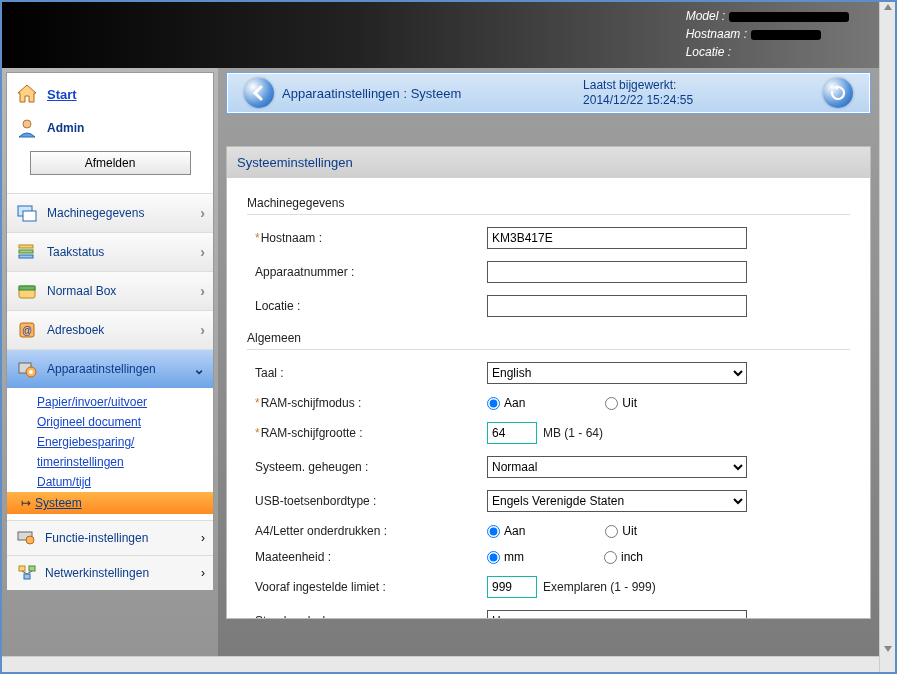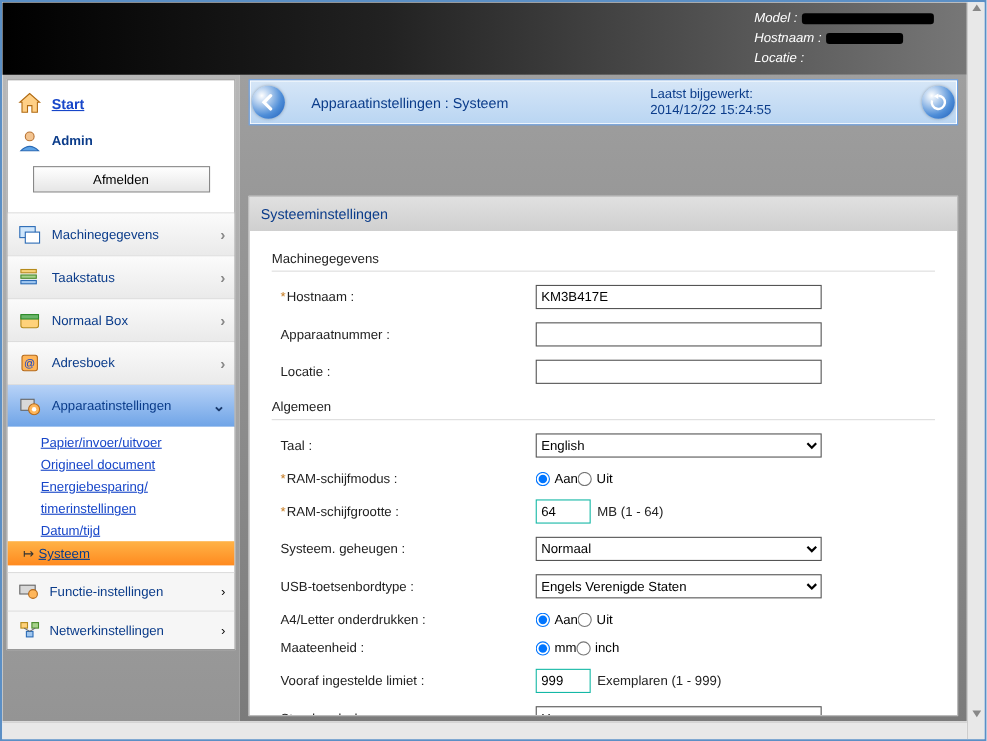--- a/index.html
+++ b/index.html
@@ -28,37 +28,37 @@
 .nav-item .chev { color:#888; font-weight:bold; font-size:14px;}
 .nav-item.active { background: linear-gradient(#b7d2f7,#6fa4e7);}
 .nav-item.active .chev { color:#1a3a6c;}
 .sub-list { background:#fff; padding:4px 8px 6px 30px;}
 .sub-list a { display:block; color:#1746c9; text-decoration:underline; line-height:20px; cursor:pointer;}
 .sub-sel { display:flex; align-items:center; gap:4px; background: linear-gradient(#ffb347,#ff8a1f); margin:0 -8px 0 -30px; padding:4px 6px 4px 14px; color:#0b3c8a;}
 .sub-sel .arrow { color:#333;}
 .nav-item-small { display:flex; align-items:center; justify-content:space-between; padding:6px 8px; border-top:1px solid #ddd; background:#f6f6f6; cursor:pointer;}
 .nav-item-small .lbl { display:flex; align-items:center; gap:6px; color:#0b3c8a; font-size:12px;}
 .content { flex:1; background: linear-gradient(to bottom,#9f9f9f,#7b7b7b); padding:4px 8px; overflow:hidden;}
-.topbar { height:42px; background: linear-gradient(#d6e6f7,#b9d5f2); border:1px solid #6fa4e7; display:flex; align-items:center; padding:0 2px; gap:24px; box-shadow: inset 0 0 0 1px #fff;}
+.topbar { height:42px; background: linear-gradient(#d6e6f7,#b9d5f2); border:1px solid #6fa4e7; display:flex; align-items:center; padding:0 17px; gap:8px; box-shadow: inset 0 0 0 1px #fff;}
 .back-btn { width:30px; height:30px; border-radius:50%; background: radial-gradient(circle at 30% 30%, #fff,#4f8ed8 60%,#1a5bb8); display:flex; align-items:center; justify-content:center; color:#fff; font-size:16px; cursor:pointer; box-shadow:0 0 3px rgba(0,0,0,.3);}
 .refresh-btn { width:30px; height:30px; border-radius:50%; background: radial-gradient(circle at 30% 30%, #fff,#4f8ed8 60%,#1a5bb8); display:flex; align-items:center; justify-content:center; color:#fff; font-size:18px; cursor:pointer; margin-left:auto; box-shadow:0 0 3px rgba(0,0,0,.3);}
 .breadcrumb { color:#0b3c8a; font-size:13px; flex:0 0 auto;}
 .updated { color:#0b3c8a; font-size:12px; line-height:15px; text-align:left; margin-left:auto; margin-right:8px;}
-.form-panel { background:#fff; margin-top:64px; border:1px solid #bbb;}
+.form-panel { background:#fff; margin-top:32px; border:1px solid #bbb;}
 .form-head { background: linear-gradient(#e0e0e0,#cfcfcf); color:#0b3c8a; padding:8px 10px; font-size:13px;}
 .form-body { padding:10px 20px; max-height:440px; overflow:hidden;}
 .sec-title { font-size:12px; color:#222; padding:4px 0; border-bottom:1px solid #ddd; margin-bottom:6px; margin-top:4px;}
 .frow { display:flex; align-items:center; padding:6px 0;}
 .frow .flabel { width:240px; color:#222; padding-left:8px;}
 .frow .flabel .req { color:#c77e26; margin-right:1px;}
 .frow .fctrl { flex:1;}
 .txt { width:260px; height:22px; border:1px solid #555; padding:2px 4px; font-size:12px;}
 .txt-sm { width:50px; height:22px; border:1px solid #14b8a6; padding:2px 4px; font-size:12px;}
 .sel { width:260px; height:22px; border:1px solid #555; font-size:12px; background:#fff;}
-.radio-grp { display:flex; align-items:center;}
+.radio-grp { display:flex; gap:80px; align-items:center;}
 .radio-grp label { display:flex; align-items:center; gap:4px; cursor:pointer;}
 .hint { margin-left:6px; color:#222;}
 .icon-box { display:inline-flex; width:24px; height:22px; align-items:center; justify-content:center;}
 </style>
 </head>
 <body>
 
 <div class="viewport">
   <div class="inner">
 

